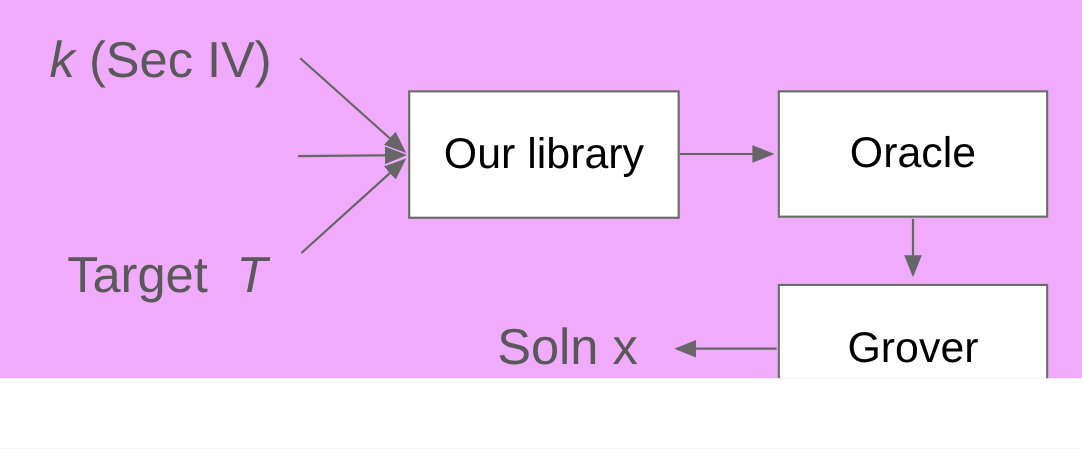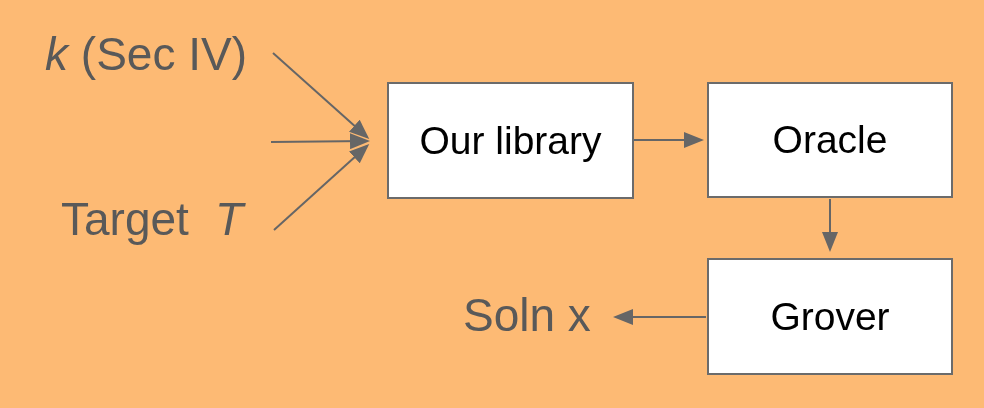--- a/index.html
+++ b/index.html
@@ -3,22 +3,22 @@
 <meta charset="utf-8">
 <style>
   html, body {
     margin: 0;
     padding: 0;
     background: #ffffff;
   }
   #canvas {
     position: relative;
     width: 984px;
-    height: 408px;
-    background: #fdba74;
+    height: 344px;
+    background: #f0abfc;
     font-family: "Liberation Sans", sans-serif;
     overflow: hidden;
   }
   #arrow-layer {
     position: absolute;
     left: 0;
     top: 0;
     width: 984px;
     height: 408px;
   }
@@ -27,39 +27,39 @@
     box-sizing: border-box;
     background: #ffffff;
     border: 2px solid #6b6b6b;
     display: flex;
     align-items: center;
     justify-content: center;
     font-size: 39px;
     color: #000000;
     white-space: nowrap;
   }
-  #node-library { left: 371px; top: 82px;  width: 247px; height: 117px; margin-left: 16px; }
+  #node-library { left: 371px; top: 82px;  width: 247px; height: 117px; }
   #node-oracle  { left: 707px; top: 82px;  width: 246px; height: 116px; text-align: right; }
   #node-grover  { left: 707px; top: 258px; width: 246px; height: 117px; text-align: center; }
 
   .glabel {
     position: absolute;
     font-size: 46px;
     line-height: 1;
     color: #595959;
     white-space: nowrap;
   }
   .glabel .it {
     font-style: italic;
   }
   #lbl-k      { top: 31px;  right: 737px; }
   #lbl-set    { top: 121px; right: 742px; }
-  #lbl-target { top: 196px; right: 741px; text-align: center; }
+  #lbl-target { top: 226px; right: 741px; text-align: center; }
   #lbl-target .it { margin-left: 26px; }
-  #lbl-soln   { top: 292px; left: 452px; margin-left: 11px; }
+  #lbl-soln   { top: 292px; left: 452px; }
 </style>
 </head>
 <body>
 
 <div id="canvas">
 
   <svg id="arrow-layer" viewBox="0 0 984 408" xmlns="http://www.w3.org/2000/svg">
     <defs>
       <marker id="ah" markerUnits="userSpaceOnUse" markerWidth="20" markerHeight="16" refX="17" refY="8" orient="auto">
         <path d="M0,0 L20,8 L0,16 Z" fill="#666666"></path>

